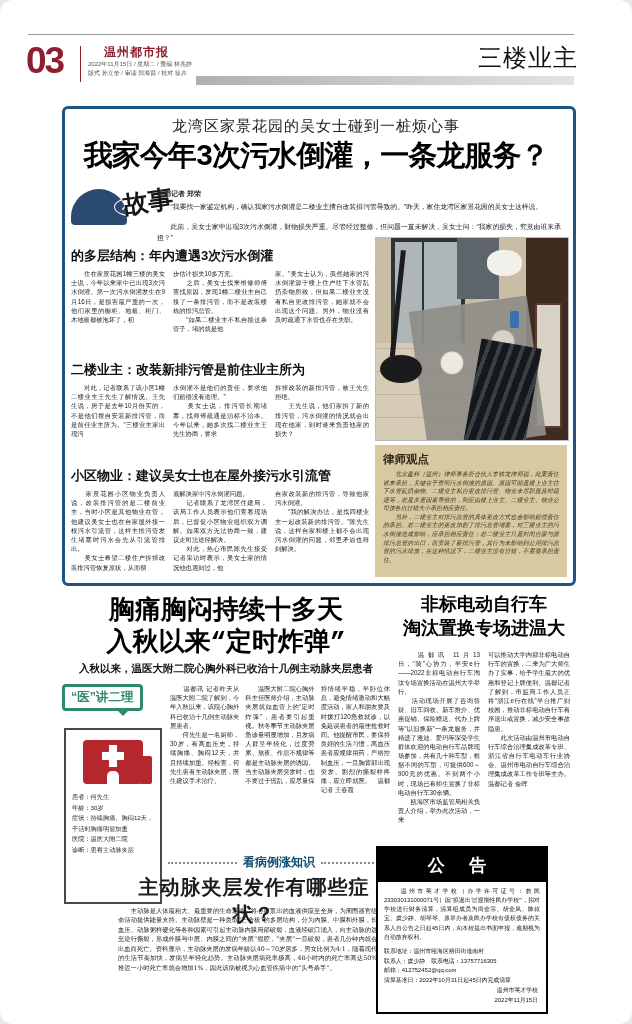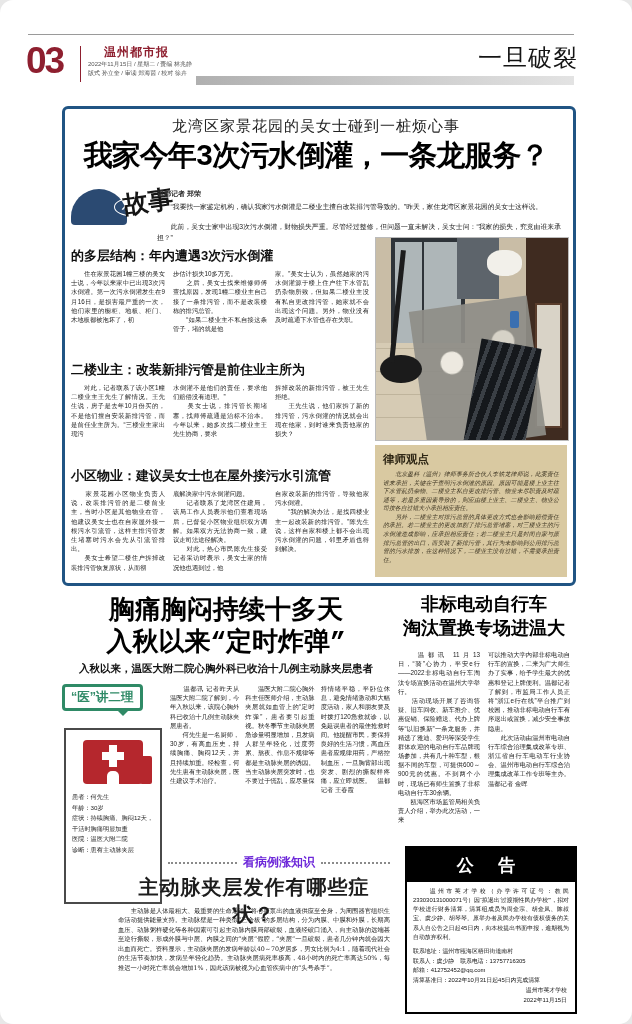--- a/index.html
+++ b/index.html
@@ -50,21 +50,21 @@
                margin-left:54px;margin-top:-2px;}
   .case-card{border:2px solid #4a4a4a;background:#fff;padding:4px 6px;overflow:hidden;}
   .hosp{width:60px;height:44px;background:#b5272d;border-radius:4px;position:relative;margin:6px auto 8px;}
   .hosp .cv{position:absolute;left:26px;top:5px;width:8px;height:22px;background:#fff;}
   .hosp .ch{position:absolute;left:19px;top:12px;width:22px;height:8px;background:#fff;}
   .hosp .door{position:absolute;left:24px;bottom:0;width:12px;height:13px;background:#fff;border-radius:5px 5px 0 0;}
   .hosp .annex{position:absolute;right:-9px;bottom:0;width:12px;height:28px;background:#b5272d;border-radius:2px;}
   .case-line{font-size:6.2px;line-height:1.7;color:#222;white-space:pre-line;}
   .divider{display:flex;align-items:center;gap:6px;}
   .dotted{flex:1;border-top:2px dotted #8a8a8a;height:0;}
-  .div-label{font-size:12px;font-weight:bold;color:#6d28d9;white-space:nowrap;}
+  .div-label{font-size:12px;font-weight:bold;color:#0c4a6e;white-space:nowrap;}
   .k-title{font-family:"DejaVu Serif",serif;font-size:20px;font-weight:bold;color:#1c1c1c;letter-spacing:1px;}
   .k-text{font-family:"DejaVu Serif",serif;font-size:6.3px;line-height:1.5;color:#222;
           text-align:justify;white-space:pre-line;overflow:hidden;}
   
   .e-head{font-size:18px;font-weight:bold;color:#000;white-space:nowrap;}
   .notice{border:2px solid #000;background:#fff;}
   .notice-head{background:#000;color:#fff;text-align:center;font-size:17px;font-weight:bold;
                letter-spacing:10px;padding:6px 0 5px;}
   .notice-body{padding:5px 6px;font-size:5.9px;line-height:1.55;color:#111;text-align:justify;white-space:pre-line;}
   .notice-line{font-size:5.9px;line-height:1.65;color:#111;}
@@ -75,21 +75,21 @@
 
 <div id="page">
 
   <div class="abs top-rule" style="left:28px;top:34px;width:546px;"></div>
   <div class="abs pagenum" style="left:26px;top:42px;">03</div>
   <div class="abs vsep" style="left:80px;top:46px;height:36px;"></div>
   <div class="abs mast-title" style="left:104px;top:44px;">温州都市报</div>
   <div class="abs mast-small" style="left:88px;top:60px;">2022年11月15日 / 星期二 / 责编 林兆静</div>
   <div class="abs mast-small" style="left:88px;top:69px;">版式 孙立奎 / 审读 郑海茵 / 校对 徐卉</div>
   <div class="abs graybar" style="left:196px;top:76px;width:378px;height:9px;"></div>
-  <div class="abs section-name" style="left:478px;top:42px;">一旦破裂</div>
+  <div class="abs section-name" style="left:478px;top:42px;">三楼业主</div>
 
   <div class="abs main-box" style="left:62px;top:106px;width:508px;height:474px;">
     <div class="abs kicker ctr" style="left:0;top:8px;width:502px;">龙湾区家景花园的吴女士碰到一桩烦心事</div>
     <div class="abs headline ctr" style="left:0;top:27px;width:502px;">我家今年3次污水倒灌，一条龙服务？</div>
 
     <div class="abs fanwrap" style="left:6px;top:80px;">
       <div class="fan">
         <span class="fan-oval">小区</span>
       </div>
       <div class="script">故事</div>
@@ -192,21 +192,21 @@
   <div class="abs e-head ctr" style="left:398px;top:592px;width:172px;">非标电动自行车</div>
   <div class="abs e-head ctr" style="left:398px;top:616px;width:172px;">淘汰置换专场进温大</div>
   <div class="abs cols" style="left:398px;top:650px;width:172px;height:188px;gap:8px;">
     <div class="col">　　温都讯 11月13日，“骑”心协力，平安e行——2022非标电动自行车淘汰专场置换活动在温州大学举行。
 　　活动现场开展了咨询答疑、旧车回收、新车推介、优惠促销、保险赠送、代办上牌等“以旧换新”一条龙服务，并精选了雅迪、爱玛等深受学生群体欢迎的电动自行车品牌现场参加，共有几十种车型，根据不同的车型，可提供600～900元的优惠。不到两个小时，现场已有师生置换了非标电动自行车30余辆。
 　　瓯海区市场监管局相关负责人介绍，举办此次活动，一来</div>
     <div class="col">可以推动大学内部非标电动自行车的置换，二来为广大师生办了实事，给予学生最大的优惠和登记上牌便利。温都记者了解到，市监局工作人员正将“浙江e行在线”平台推广到校园，推动非标电动自行车有序退出或置换，减少安全事故隐患。
 　　此次活动由温州市电动自行车综合治理集成改革专班、浙江省自行车电动车行业协会、温州市电动自行车综合治理集成改革工作专班等主办。　温都记者 金晖</div>
   </div>
 
-  <div class="abs notice" style="left:405px;top:846px;width:172px;height:168px;box-sizing:border-box;">
+  <div class="abs notice" style="left:376px;top:846px;width:172px;height:168px;box-sizing:border-box;">
     <div class="notice-head">公 告</div>
     <div class="notice-body">　　温州市英才学校（办学许可证号：教民233030131000071号）因“拟退出‘过渡期性民办学校’”，拟对学校进行财务清算，清算组成员为周金宗、胡金凤、陈叔宝、虞少静、胡琴琴。原举办者及民办学校有债权债务的关系人自公告之日起45日内，向本校提出书面申报，逾期视为自动放弃权利。</div>
     <div class="notice-line" style="padding:0 6px;">联系地址：温州市瓯海区梧田街道南村</div>
     <div class="notice-line" style="padding:0 6px;">联系人：虞少静　联系电话：13757716305</div>
     <div class="notice-line" style="padding:0 6px;">邮箱：412752452@qq.com</div>
     <div class="notice-line" style="padding:0 6px;">清算基准日：2022年10月31日起45日内完成清算</div>
     <div class="notice-right" style="padding:0 8px;">温州市英才学校</div>
     <div class="notice-right" style="padding:0 8px;">2022年11月15日</div>
   </div>
 

